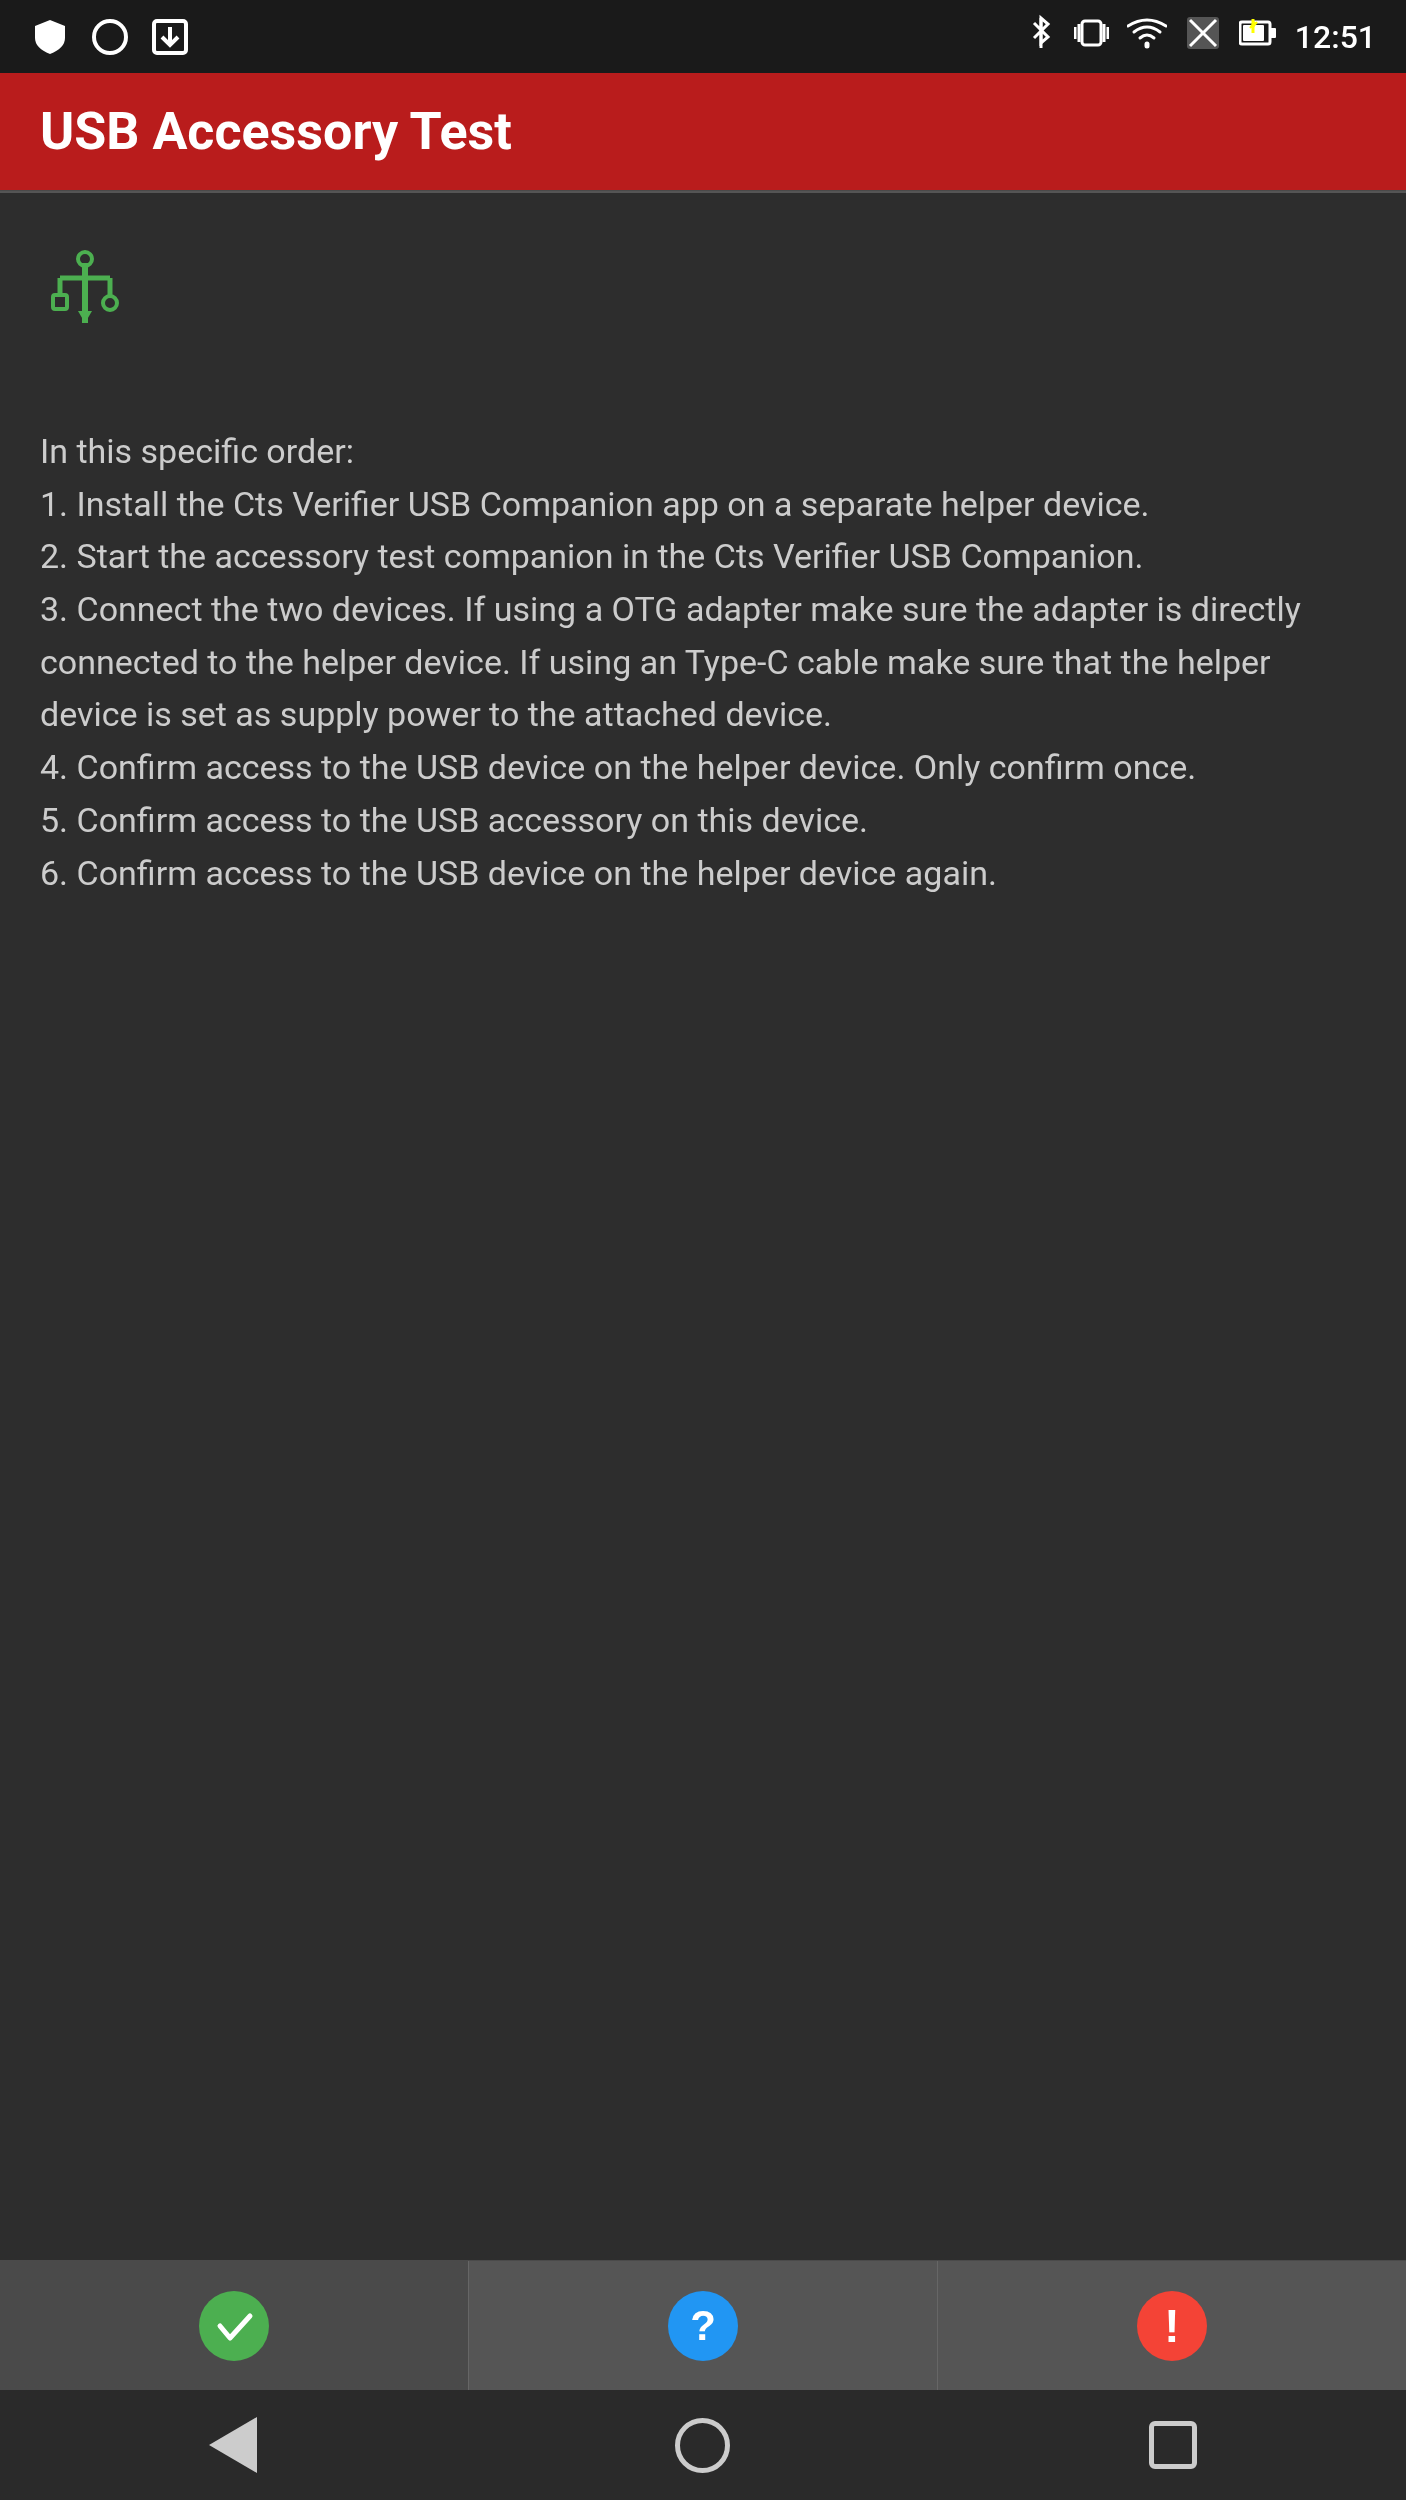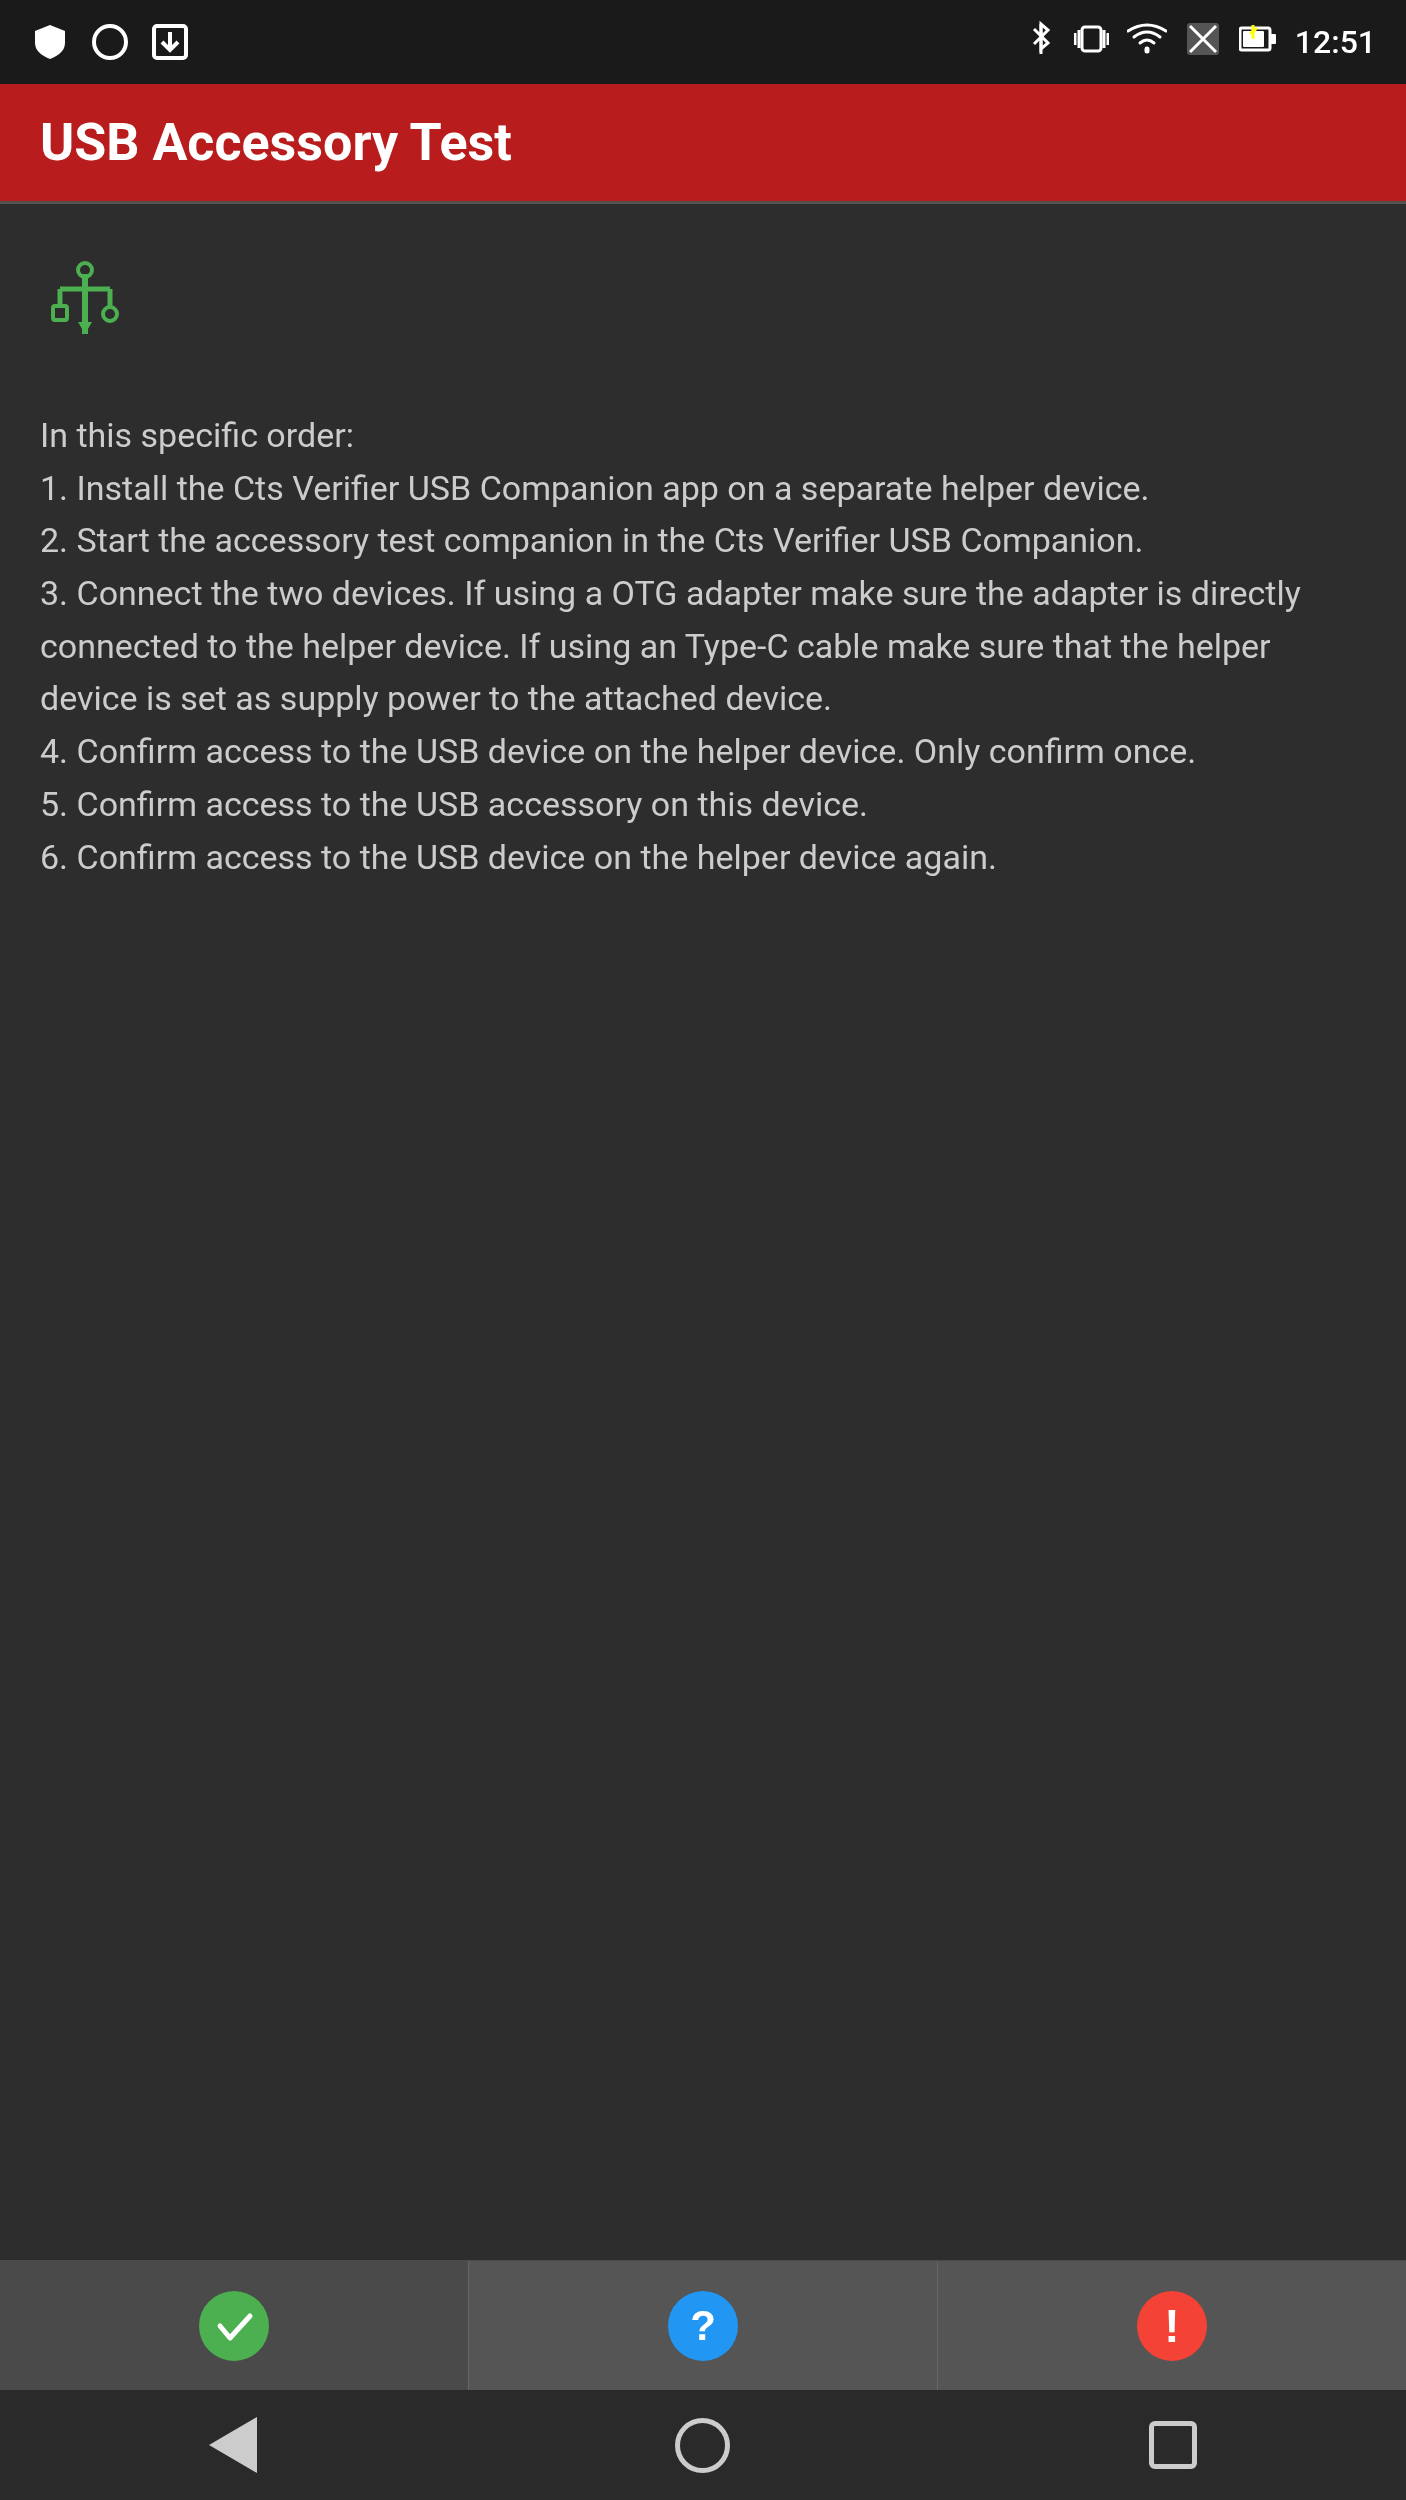--- a/index.html
+++ b/index.html
@@ -15,21 +15,21 @@
       font-family: 'Roboto', Arial, sans-serif;
       color: #e0e0e0;
       display: flex;
       flex-direction: column;
       overflow: hidden;
     }
 
     
     .status-bar {
       width: 100%;
-      height: 84px;
+      height: 73px;
       background-color: #1a1a1a;
       display: flex;
       align-items: center;
       justify-content: space-between;
       padding: 0 30px;
     }
 
     .status-bar-left {
       display: flex;
       align-items: center;
@@ -72,20 +72,21 @@
       color: #ffffff;
     }
 
     
     .main-content {
       flex: 1;
       padding: 40px 40px 30px 40px;
       overflow: hidden;
       display: flex;
       flex-direction: column;
+      gap: 27px;
     }
 
     
     .usb-icon-container {
       margin-bottom: 40px;
       margin-top: 10px;
     }
 
     
     .instructions {

